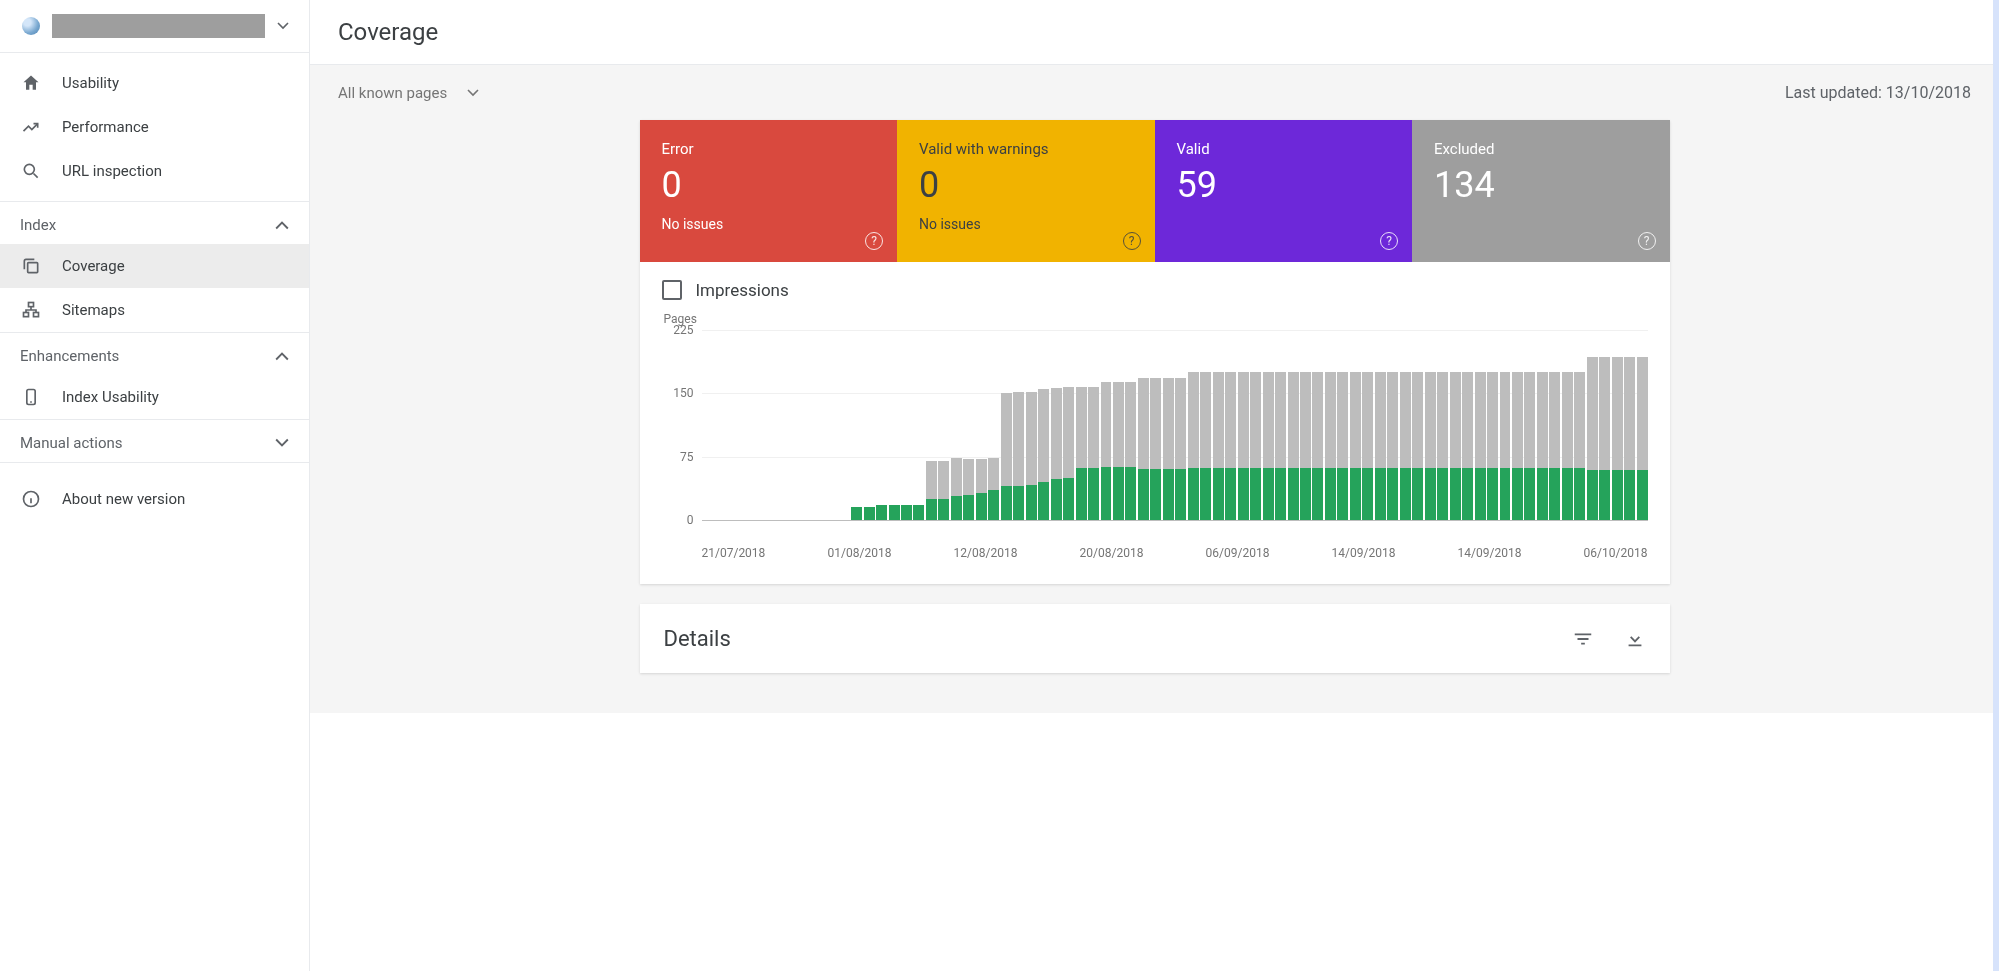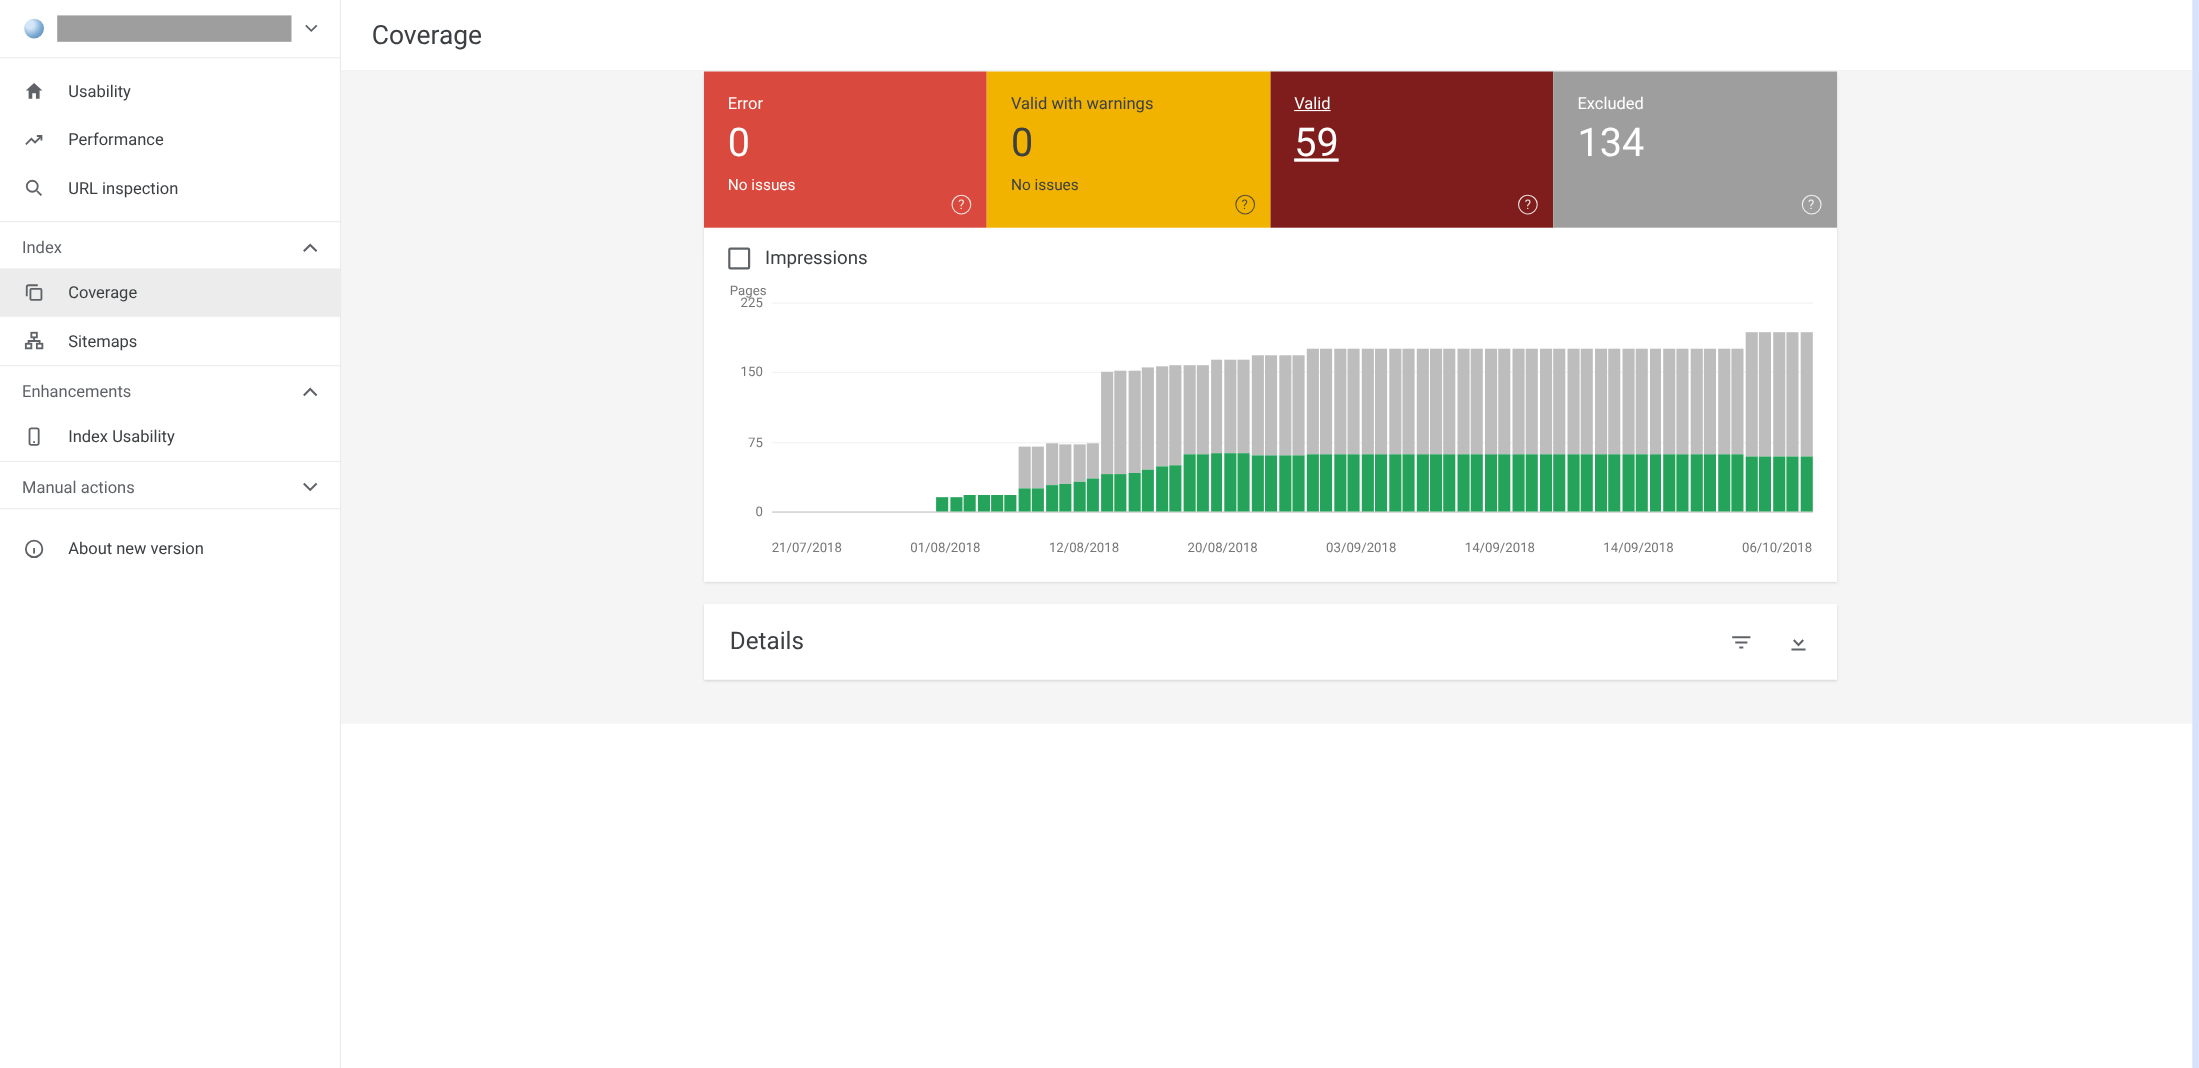--- a/index.html
+++ b/index.html
@@ -76,21 +76,21 @@
   max-width: 1030px;
   box-shadow: 0 1px 2px rgba(0,0,0,.06), 0 1px 3px rgba(0,0,0,.08);
 }
 .status-row { display:flex; }
 .status-card {
   flex:1; padding: 20px 22px 18px 22px;
   color:#fff; position:relative; min-height: 142px;
 }
 .status-card.error { background:#d9493e; }
 .status-card.warn  { background:#f1b300; color:#3c4043; }
-.status-card.valid { background:#7f1d1d;text-decoration:underline; }
+.status-card.valid { background:#6d28d9; }
 .status-card.excl  { background:#9e9e9e; }
 .status-label { font-size:15px; margin-bottom:8px; }
 .status-value { font-size:36px; font-weight:400; line-height:1.1; }
 .status-sub   { font-size:14px; margin-top:10px; }
 .help-icon {
   position:absolute; right:14px; bottom:12px;
   width:18px; height:18px; border:1.5px solid currentColor; border-radius:50%;
   display:flex; align-items:center; justify-content:center; font-size:12px;
   opacity:.85;
 }
@@ -242,20 +242,33 @@
       </span>
       <span>About new version</span>
     </div>
   </aside>
 
   <main class="main">
     <div class="page-header">
       <h1 class="page-title">Coverage</h1>
     </div>
 
+    <div class="filter-bar">
+      <div class="filter-left">
+        <span style="display:flex;align-items:center;gap:20px;">
+          <span>All known pages</span>
+          <span>
+            <svg width="12" height="8" viewBox="0 0 12 8">
+                <path d="M1 1l5 5 5-5" stroke="#757575" stroke-width="1.6" fill="none"></path>
+              </svg>
+          </span>
+        </span>
+      </div>
+      <div class="last-updated">Last updated: 13/10/2018</div>
+    </div>
 
     <div class="content-wrap">
       <div class="card">
         <div class="status-row">
           <div class="status-card error">
             <div class="status-label">Error</div>
             <div class="status-value">0</div>
             <div class="status-sub">No issues</div>
             <span class="help-icon light">?</span>
           </div>
@@ -602,21 +615,21 @@
                   <div class="bar-excluded" style="height: 113.156px;"></div>
                   <div class="bar-valid" style="height: 49.8222px;"></div>
                 </div>
               </div>
           </div>
           <div class="x-axis" id="x-axis">
               <span>21/07/2018</span>
               <span>01/08/2018</span>
               <span>12/08/2018</span>
               <span>20/08/2018</span>
-              <span>03/09/2018</span>
+              <span>06/09/2018</span>
               <span>14/09/2018</span>
               <span>14/09/2018</span>
               <span>06/10/2018</span>
             </div>
         </div>
       </div>
 
       <div class="details-card">
         <div class="details-title">Details</div>
         <div class="details-actions">

